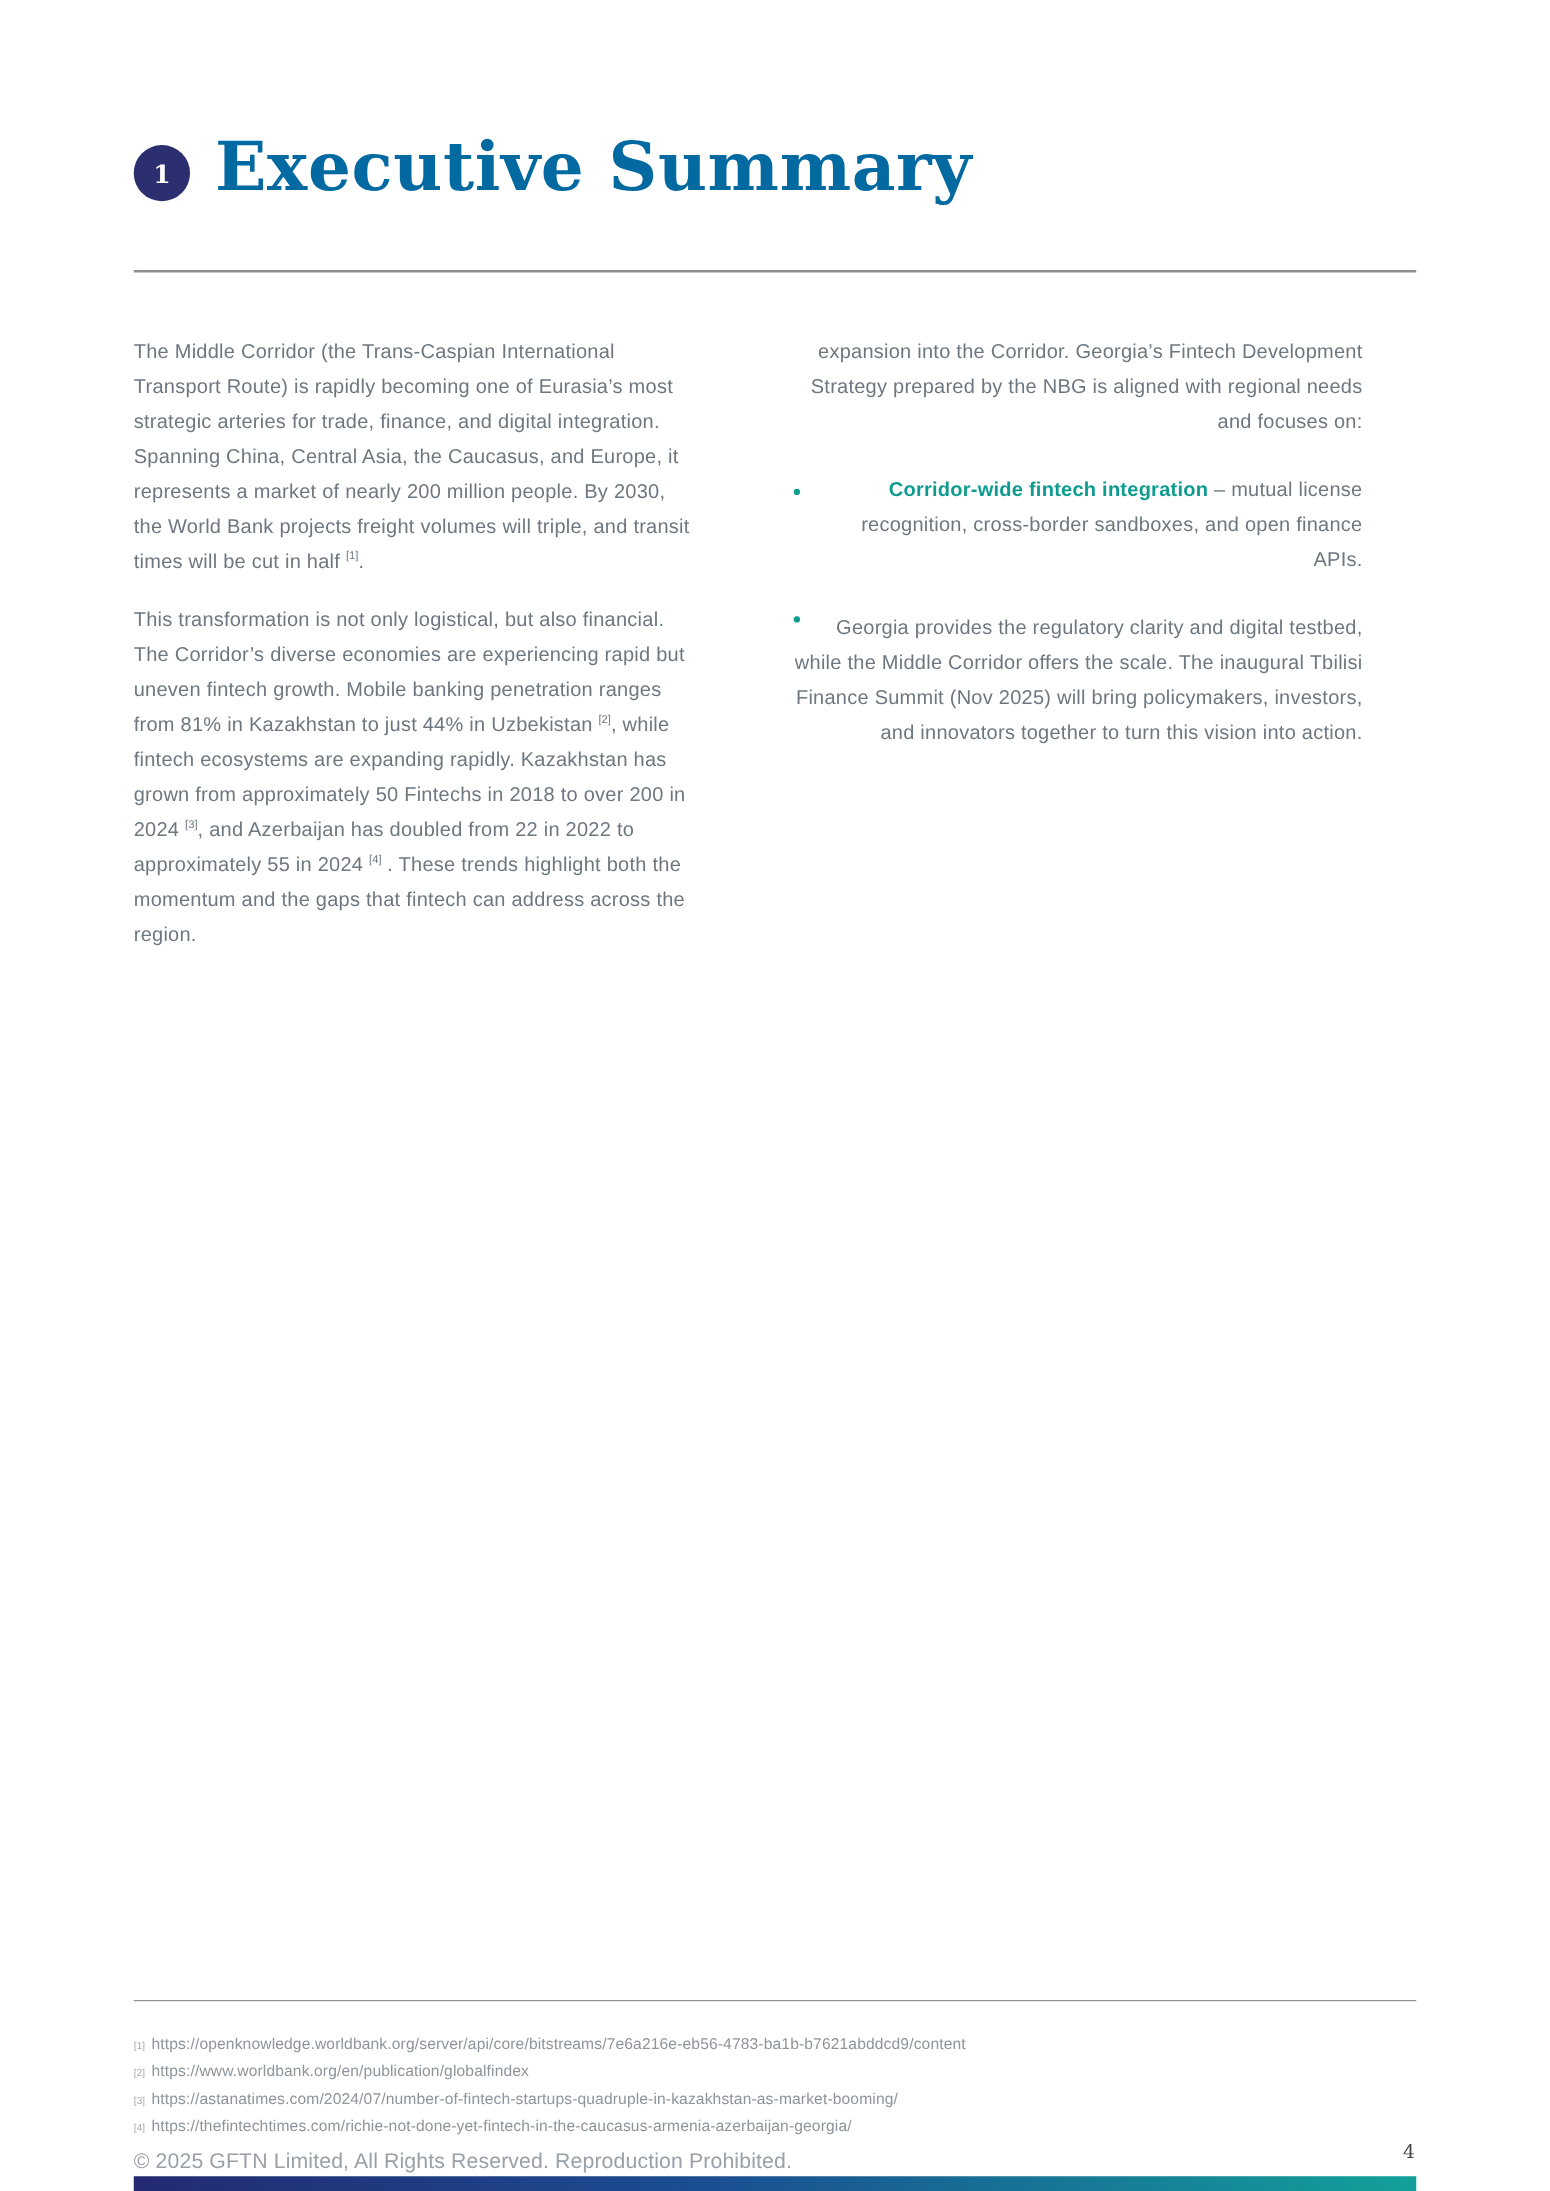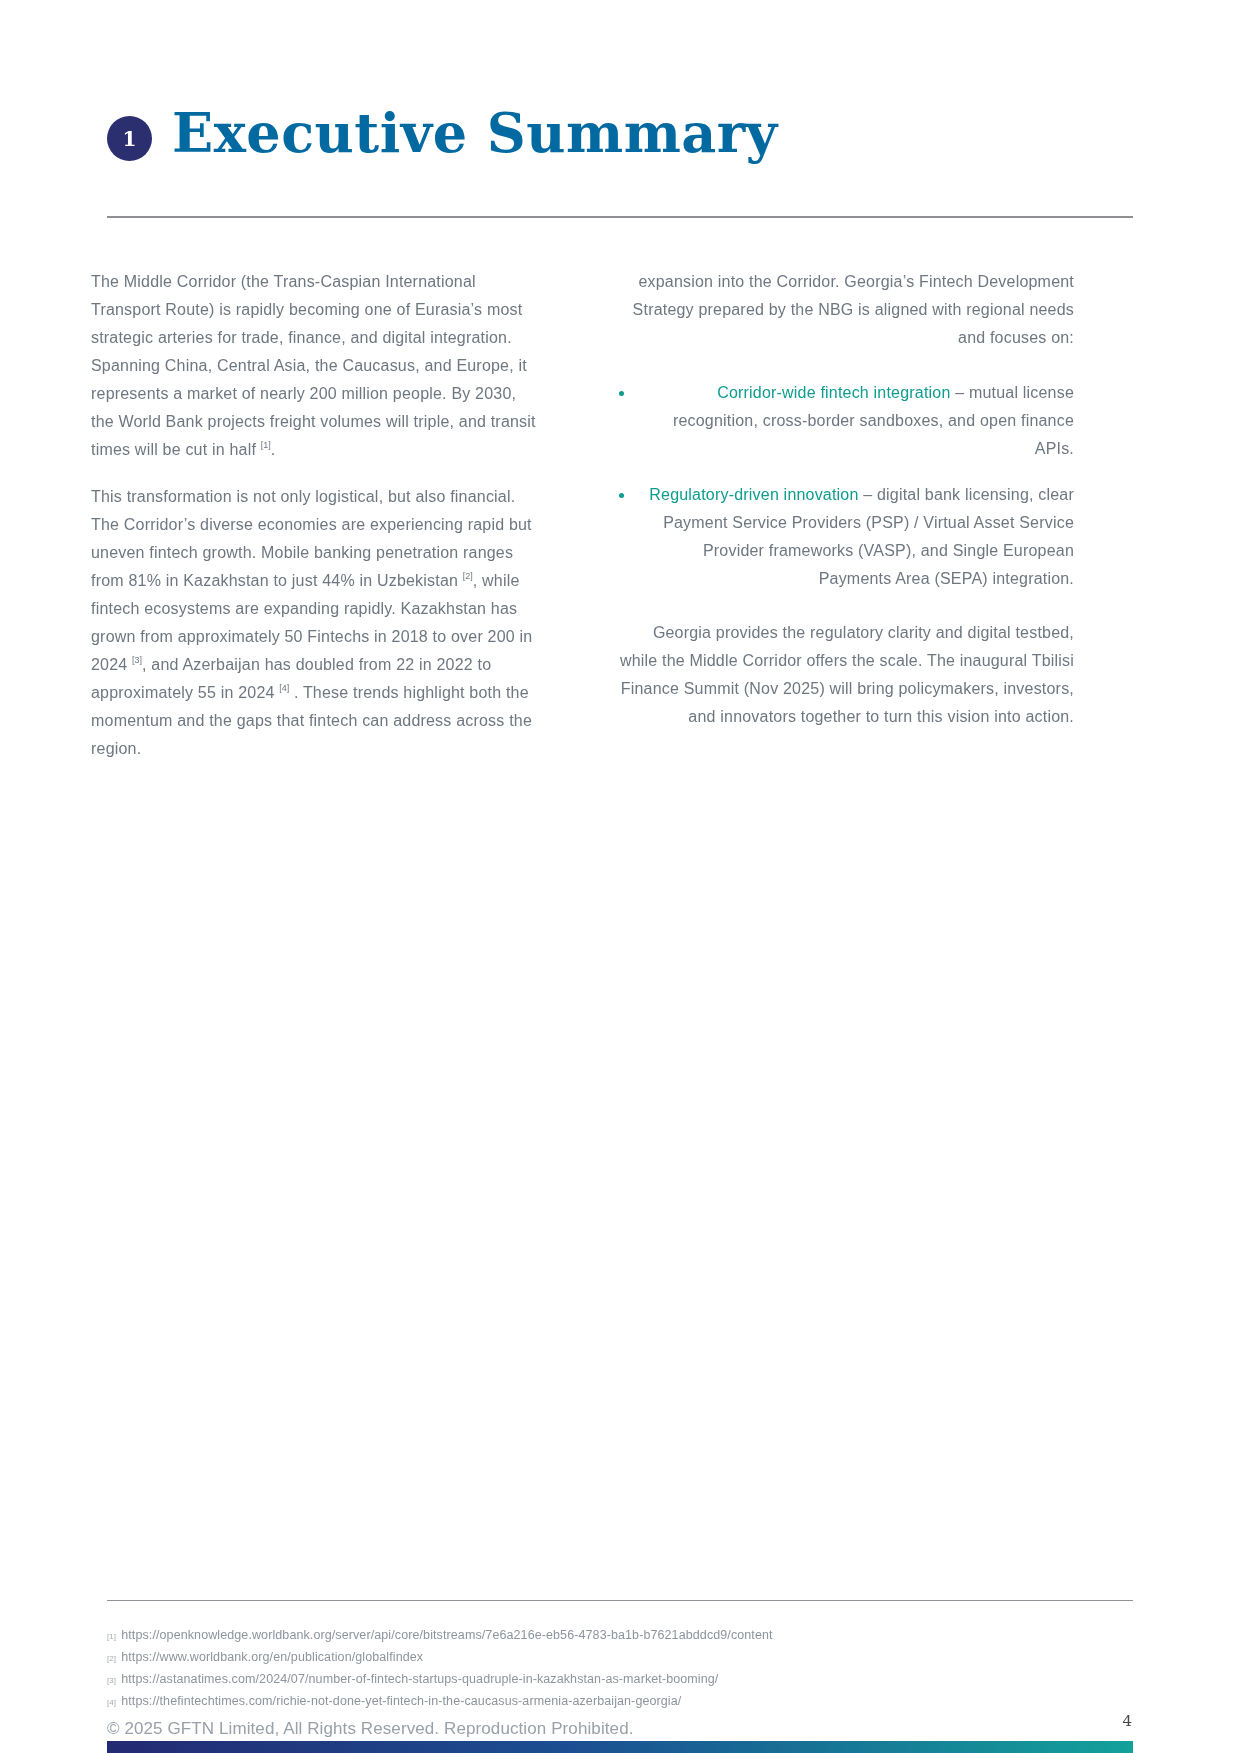--- a/index.html
+++ b/index.html
@@ -41,40 +41,40 @@
     line-height:66px;
     color:#0369a1;
     letter-spacing:0.5px;
   }
   .title-rule{
     position:absolute;left:107px;top:216px;width:1026px;
     border:none;border-top:2px solid #8f9093;margin:0;
   }
   
   .columns{
-    position:absolute;left:91px;top:268px;width:1026px;
+    position:absolute;left:107px;top:268px;width:1026px;
     display:flex;gap:79px;
   }
   .col-left{width:446px;flex:0 0 auto;}
   .col-right{width:458px;flex:0 0 auto;text-align:right;}
   .body{
     font-size:16px;line-height:28px;
     color:#6e7780;
     letter-spacing:0.2px;
     margin:0 0 19px 0;
   }
   .body sup{
     font-size:9px;
     line-height:0;
     vertical-align:7px;
     letter-spacing:0;
   }
   .accent{
     color:var(--accent);
-    font-weight:normal;
+    font-weight:bold;
   }
   ul.bullets{
     list-style:none;margin:27px 0 26px 0;padding:0;
   }
   ul.bullets li{
     position:relative;
     padding-left:33px;
     margin-bottom:18px;
     font-size:16px;line-height:28px;
     color:#6e7780;letter-spacing:0.2px;
@@ -134,21 +134,20 @@
     </div>
     <div class="col-right">
       <p class="body"><span>expansion into the Corridor. Georgia’s Fintech Development Strategy prepared by the NBG is aligned with regional needs and focuses on:</span></p>
       <ul class="bullets">
         <li>
           <span class="dot"></span>
           <span><span class="accent">Corridor-wide fintech integration</span><span> – mutual license recognition, cross-border sandboxes, and open finance APIs.</span></span>
         </li>
         <li>
           <span class="dot"></span>
-          <span><span class="accent">Regulatory-driven innovation</span><span> – digital bank licensing, clear Payment Service Providers (PSP) / Virtual Asset Service Provider frameworks (VASP), and Single European Payments Area (SEPA) integration.</span></span>
         </li>
       </ul>
       <p class="body"><span>Georgia provides the regulatory clarity and digital testbed, while the Middle Corridor offers the scale. The inaugural Tbilisi Finance Summit (Nov 2025) will bring policymakers, investors, and innovators together to turn this vision into action.</span></p>
     </div>
   </div>
 
   <div class="footnotes">
     <div class="fn-row">
       <span class="fn-marker">[1]</span>
       <span class="fn-url">https://openknowledge.worldbank.org/server/api/core/bitstreams/7e6a216e-eb56-4783-ba1b-b7621abddcd9/content</span>

